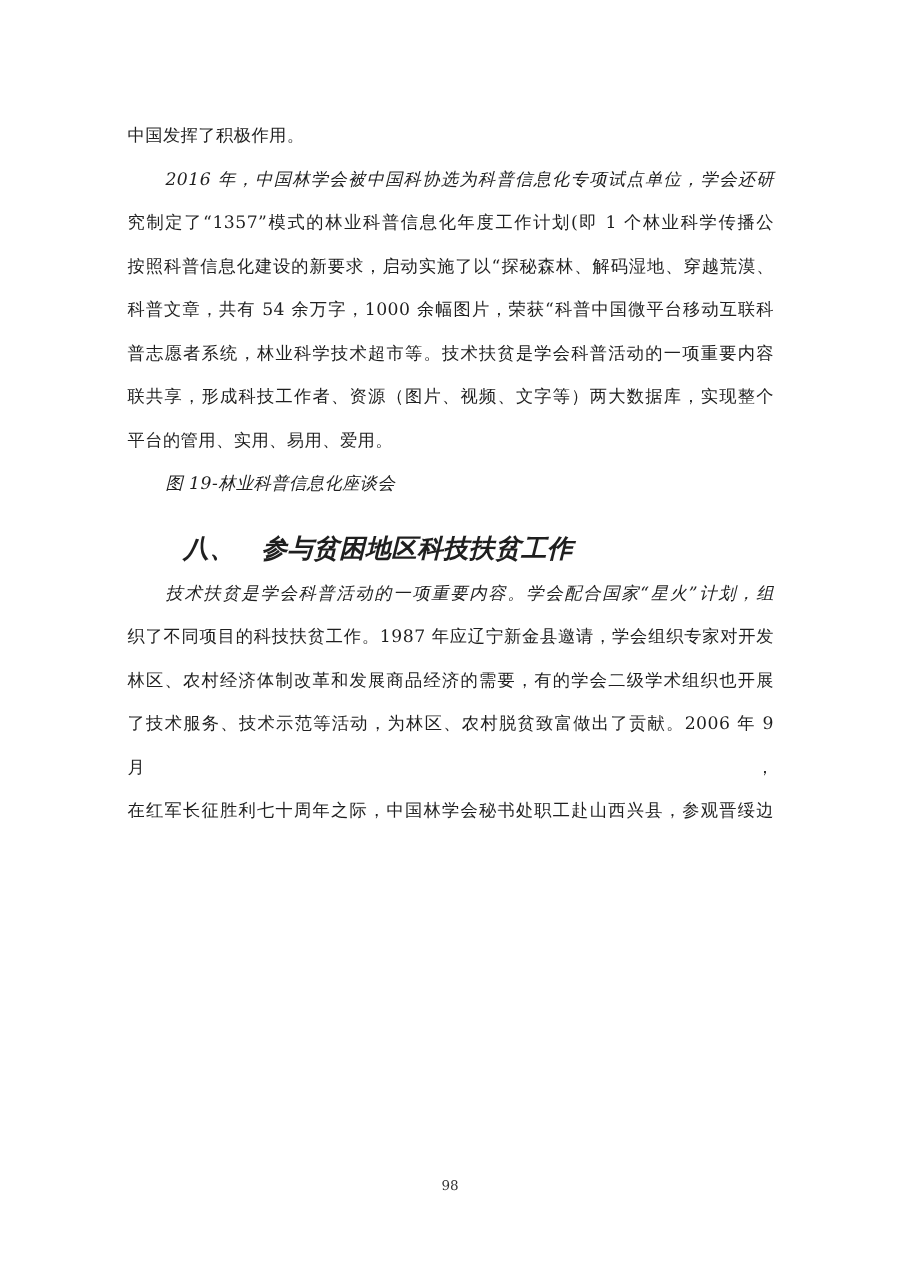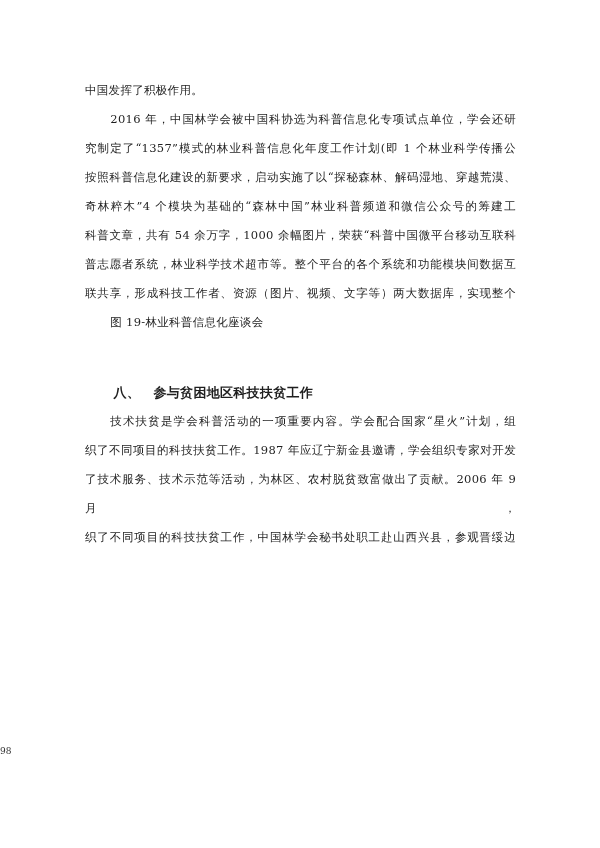--- a/index.html
+++ b/index.html
@@ -38,50 +38,52 @@
   .line.single,
   .line.last,
   .line.caption,
   .line.heading {
     text-align-last: left;
   }
   .line.first,
   .line.caption,
   .line.heading {
     text-indent: 2.2em;
+    font-style: italic;
   }
   .line.heading {
     font-weight: bold;
-    font-size: 13px;
-    margin-top: 41px;
+    font-size: 17px;
+    margin-top: 15px;
   }
   .page-footer {
     position: absolute;
     left: 0;
-    top: 746px;
+    top: 786px;
     width: 600px;
-    text-align: left;
+    text-align: center;
     font-size: 9px;
     color: #333333;
   }
 </style>
 </head>
 <body>
 
 <div class="page">
   <main class="body-text">
       <div class="line single">中国发挥了积极作用。</div>
       <div class="line first">2016 年，中国林学会被中国科协选为科普信息化专项试点单位，学会还研</div>
       <div class="line mid">究制定了“1357”模式的林业科普信息化年度工作计划(即 1 个林业科学传播公</div>
       <div class="line mid">按照科普信息化建设的新要求，启动实施了以“探秘森林、解码湿地、穿越荒漠、</div>
-      <div class="line mid">奇林粹木”4 个模块为基础的“森林中国”林业科普频道和微信公众号的筹建工</div>
       <div class="line mid">科普文章，共有 54 余万字，1000 余幅图片，荣获“科普中国微平台移动互联科</div>
-      <div class="line mid">普志愿者系统，林业科学技术超市等。整个平台的各个系统和功能模块间数据互</div>
+      <div class="line mid">普志愿者系统，林业科学技术超市等。技术扶贫是学会科普活动的一项重要内容</div>
       <div class="line mid">联共享，形成科技工作者、资源（图片、视频、文字等）两大数据库，实现整个</div>
+      <div class="line last">平台的管用、实用、易用、爱用。</div>
       <div class="line caption">图 19-林业科普信息化座谈会</div>
       <div class="line heading">八、　参与贫困地区科技扶贫工作</div>
       <div class="line first">技术扶贫是学会科普活动的一项重要内容。学会配合国家“星火”计划，组</div>
       <div class="line mid">织了不同项目的科技扶贫工作。1987 年应辽宁新金县邀请，学会组织专家对开发</div>
+      <div class="line mid">林区、农村经济体制改革和发展商品经济的需要，有的学会二级学术组织也开展</div>
       <div class="line mid">了技术服务、技术示范等活动，为林区、农村脱贫致富做出了贡献。2006 年 9 月，</div>
-      <div class="line mid">织了不同项目的科技扶贫工作，中国林学会秘书处职工赴山西兴县，参观晋绥边</div>
+      <div class="line mid">在红军长征胜利七十周年之际，中国林学会秘书处职工赴山西兴县，参观晋绥边</div>
     </main>
   <footer class="page-footer">98</footer>
 </div>
 
 </body></html>

